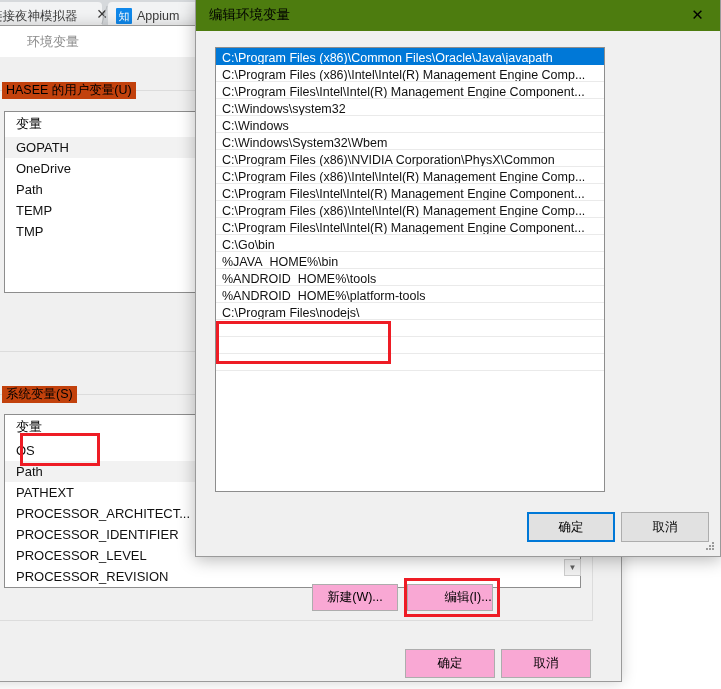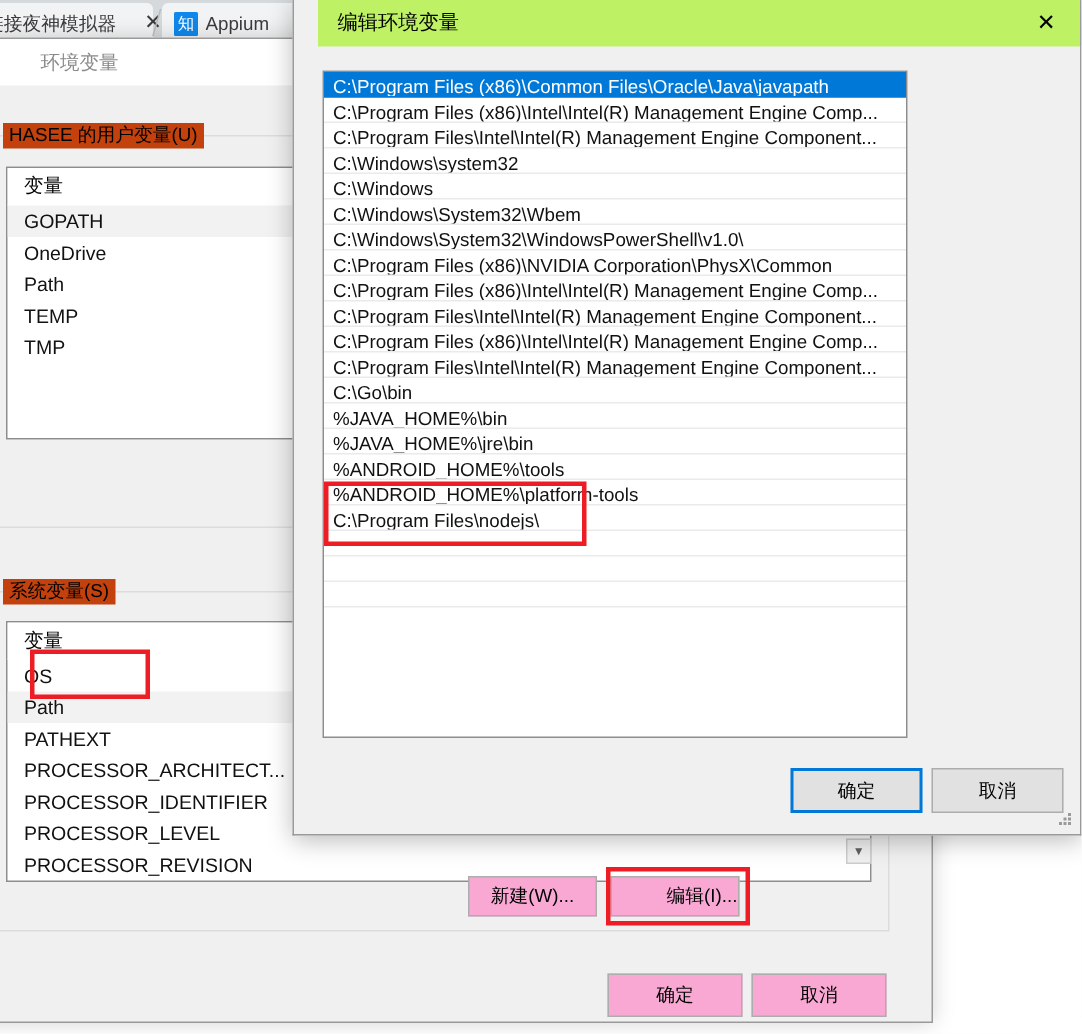--- a/index.html
+++ b/index.html
@@ -99,22 +99,22 @@
 
   
   .edit-dialog {
     position: absolute; left: 195px; top: 0; width: 526px; height: 557px;
     background: #f0f0f0;
     border: 1px solid #9a9a9a; border-top: none;
     box-shadow: 0 3px 16px rgba(0,0,0,0.28);
     box-sizing: border-box;
   }
   .edit-titlebar {
-    position: absolute; left: 16px; top: 0; right: 0; height: 31px;
-    background: #bef264;
+    position: absolute; left: 0; top: 0; right: 0; height: 31px;
+    background: #4d7c0f;
   }
   .edit-title {
     position: absolute; left: 13px; top: 6px;
     font-size: 13.5px; color: #000;
   }
   .win-close {
     position: absolute; right: 0; top: 0; width: 45px; height: 30px;
     display: flex; align-items: center; justify-content: center;
     font-size: 15px; color: #000; font-family: "Liberation Sans", sans-serif;
   }
@@ -216,29 +216,27 @@
       <div class="win-close">✕</div>
     </div>
 
     <div class="path-list">
       <div class="path-row selected">C:\Program Files (x86)\Common Files\Oracle\Java\javapath</div>
       <div class="path-row">C:\Program Files (x86)\Intel\Intel(R) Management Engine Comp...</div>
       <div class="path-row">C:\Program Files\Intel\Intel(R) Management Engine Component...</div>
       <div class="path-row">C:\Windows\system32</div>
       <div class="path-row">C:\Windows</div>
       <div class="path-row">C:\Windows\System32\Wbem</div>
-      <div class="path-row">C:\Windows\System32\WindowsPowerShell\v1.0\</div>
       <div class="path-row">C:\Program Files (x86)\NVIDIA Corporation\PhysX\Common</div>
       <div class="path-row">C:\Program Files (x86)\Intel\Intel(R) Management Engine Comp...</div>
       <div class="path-row">C:\Program Files\Intel\Intel(R) Management Engine Component...</div>
       <div class="path-row">C:\Program Files (x86)\Intel\Intel(R) Management Engine Comp...</div>
       <div class="path-row">C:\Program Files\Intel\Intel(R) Management Engine Component...</div>
       <div class="path-row">C:\Go\bin</div>
       <div class="path-row">%JAVA_HOME%\bin</div>
-      <div class="path-row">%JAVA_HOME%\jre\bin</div>
       <div class="path-row">%ANDROID_HOME%\tools</div>
       <div class="path-row">%ANDROID_HOME%\platform-tools</div>
       <div class="path-row">C:\Program Files\nodejs\</div>
       <div class="path-row blank"></div>
       <div class="path-row blank"></div>
       <div class="path-row blank"></div>
     </div>
 
     <div class="dlg-btn default" style="left:331px; top:512px;">确定</div>
     <div class="dlg-btn" style="left:425px; top:512px;">取消</div>

